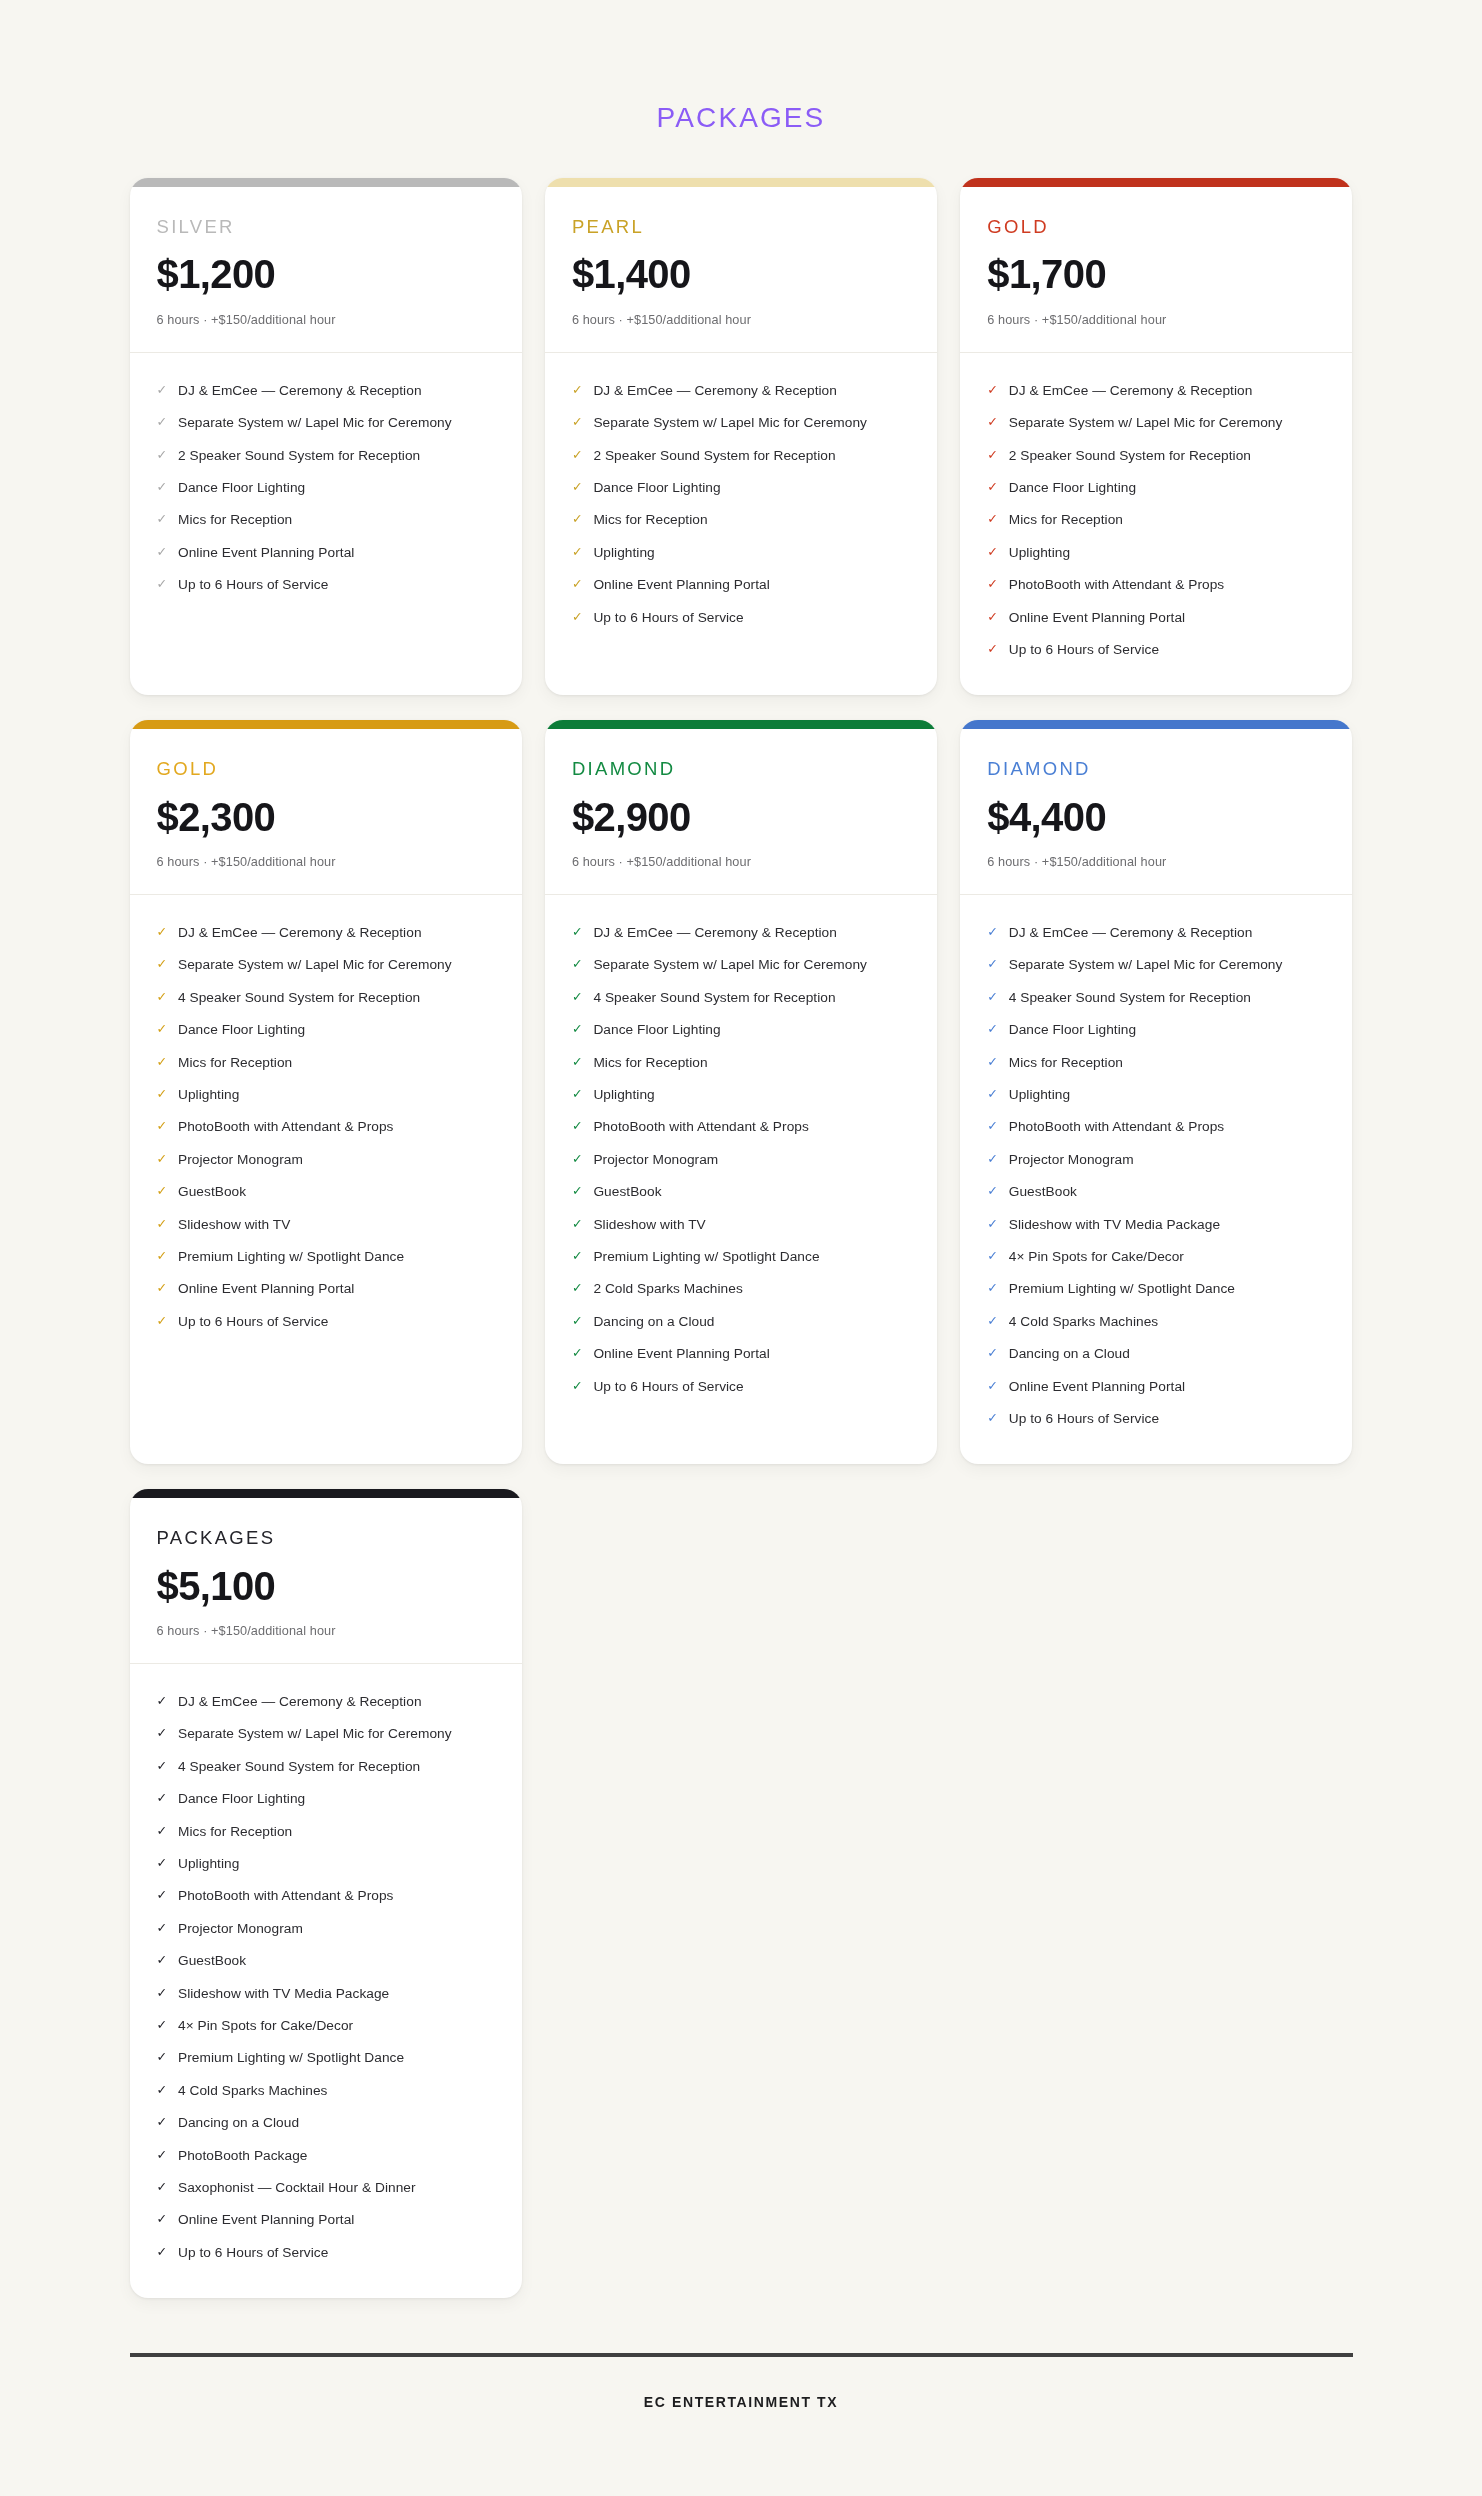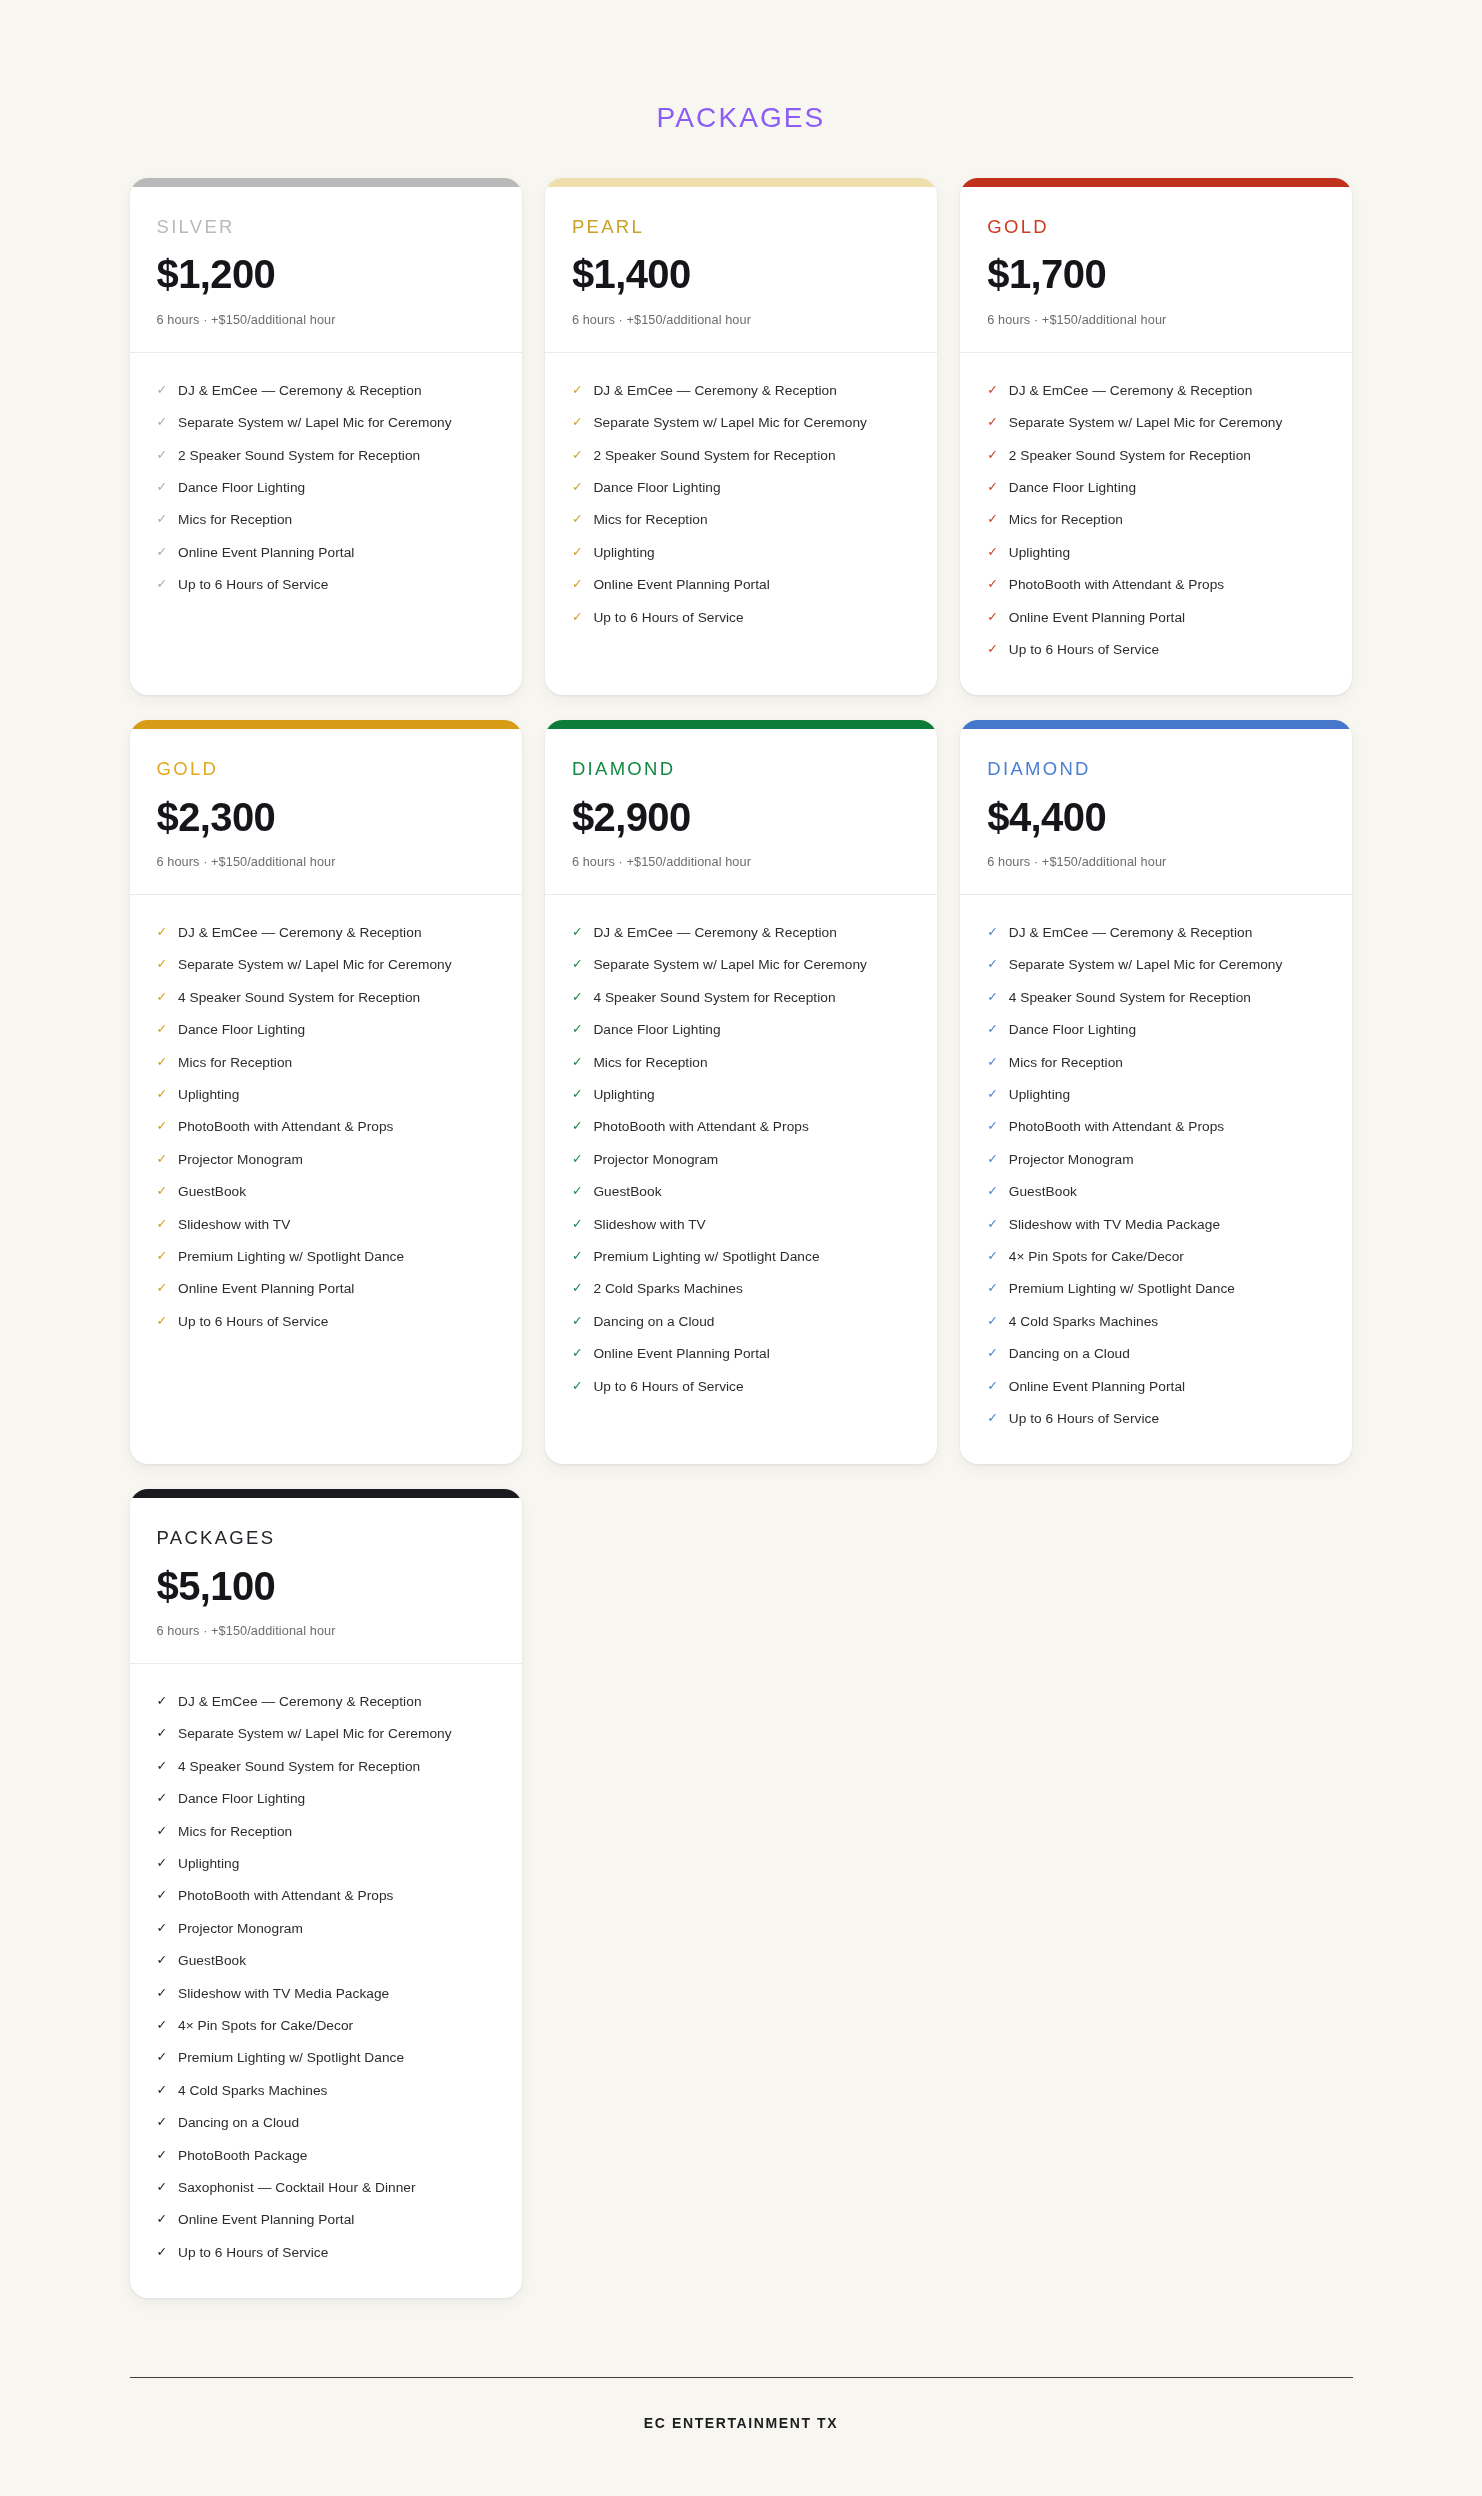--- a/index.html
+++ b/index.html
@@ -100,22 +100,22 @@
     flex: 0 0 auto;
     width: 16.6px;
     font-size: 12.7px;
     line-height: 1.35;
     margin-right: 4.9px;
   }
 
   
   .footer {
     width: 1223px;
-    margin: 79px auto 0 auto;
-    border-top: 1px solid #404040;
+    margin: 55px auto 0 auto;
+    border-top: 4px solid #404040;
     padding-top: 37px;
     text-align: center;
   }
 
   .footer-brand {
     font-size: 14px;
     font-weight: 700;
     letter-spacing: 1.6px;
     color: #1d1d1f;
     margin-bottom: 13.7px;

